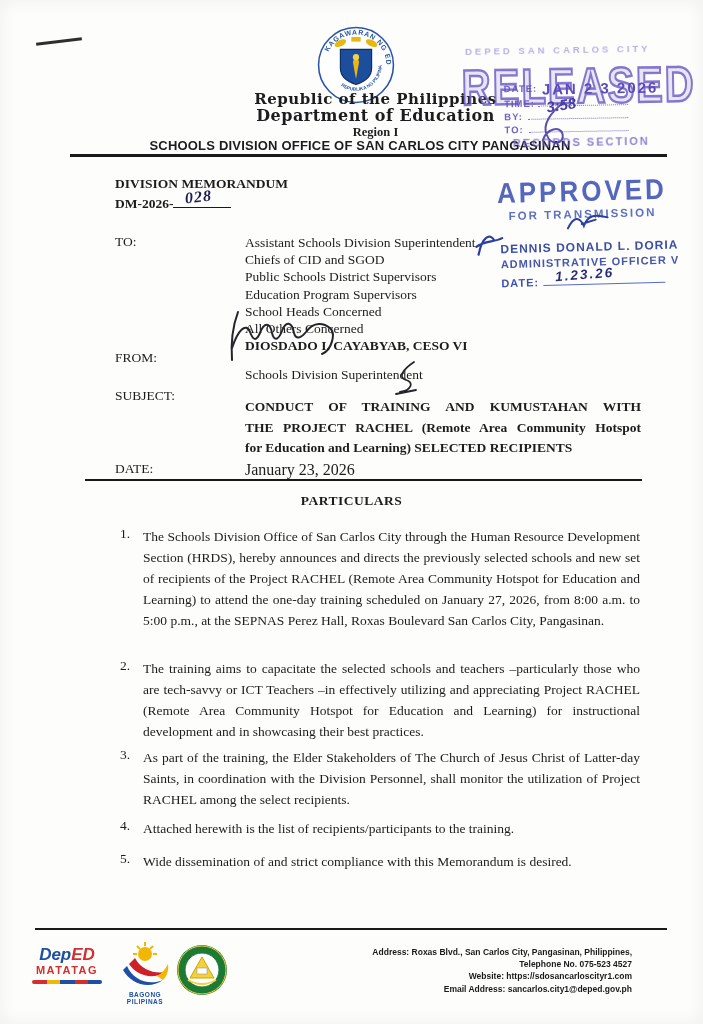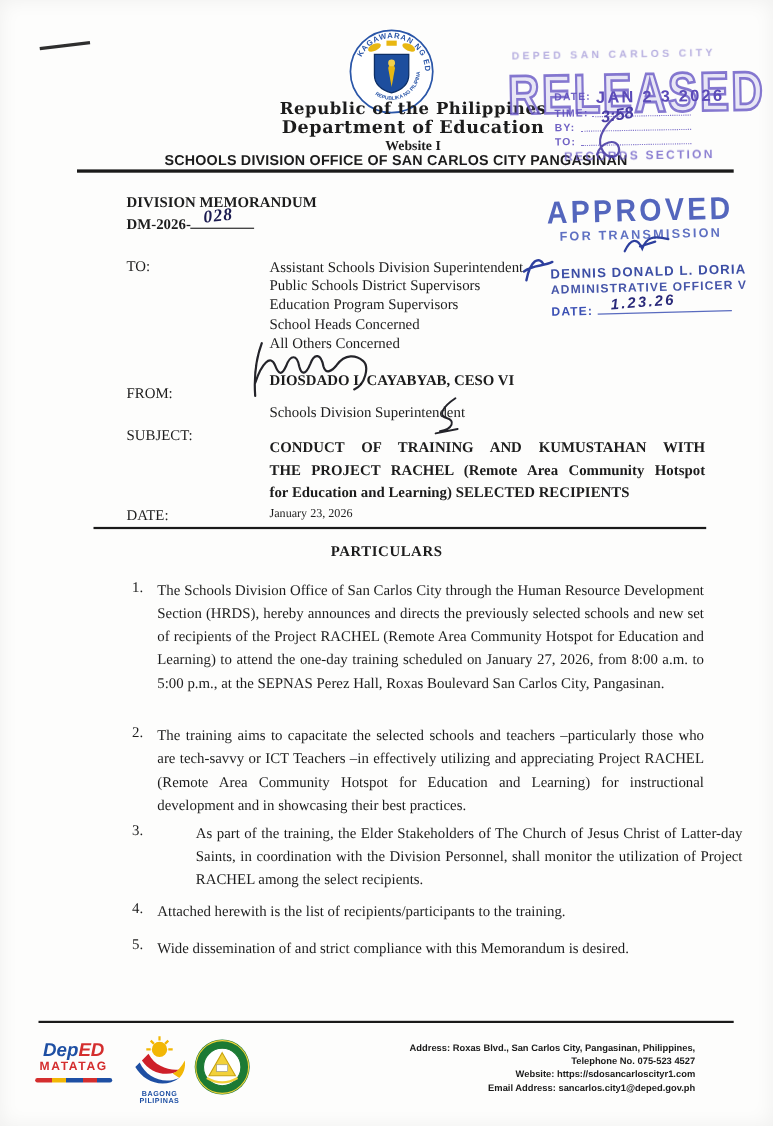--- a/index.html
+++ b/index.html
@@ -27,21 +27,21 @@
   .lbl{font-size:13.5px;}
   .to-label{left:115px;top:234px;}
   .recip{left:245px;top:234px;font-size:13.5px;line-height:17.2px;}
   .from-label{left:115px;top:350px;}
   .from-name{left:245px;top:338px;font-size:13.5px;font-weight:bold;}
   .from-title{left:245px;top:367px;font-size:13.5px;}
   .subj-label{left:115px;top:388px;text-align:center;}
   .subj{left:245px;top:397px;width:396px;font-size:13.5px;font-weight:bold;line-height:20.5px;}
   .jline{text-align:justify;text-align-last:justify;}
   .date-label{left:115px;top:461px;}
-  .date-value{left:245px;top:461px;font-size:11px;}
+  .date-value{left:245px;top:461px;font-size:16px;}
   .rule2{top:479px;left:85px;width:557px;height:2px;background:#1a1a1a;}
   
   .part-head{top:493px;left:0;right:0;text-align:center;font-size:13.5px;font-weight:bold;letter-spacing:0.5px;}
   .item-num{left:120px;font-size:13.5px;}
   .item-text{left:143px;width:497px;font-size:13.5px;line-height:21px;text-align:justify;}
   
   .st-released{left:462px;top:44px;width:228px;height:110px;transform:rotate(-1deg);font-family:"Liberation Sans",sans-serif;}
   .st-rel-top{left:4px;top:0;width:100%;font-size:9.5px;font-weight:bold;letter-spacing:3px;color:rgba(124,110,200,0.55);filter:blur(0.6px);white-space:nowrap;}
   .st-rel-word{left:0;top:14px;width:100%;font-size:40px;font-weight:bold;letter-spacing:2px;
     color:rgba(140,125,215,0.18);-webkit-text-stroke:2px rgba(104,88,196,0.8);transform:scaleY(1.25);transform-origin:top;}
@@ -95,21 +95,21 @@
       <ellipse cx="70" cy="22" rx="8" ry="4" fill="#e8b712" transform="rotate(25 70 22)"></ellipse>
       <rect x="44" y="14" width="12" height="6" fill="#e8b712"></rect>
       <path d="M30,30 h40 v24 q0,15 -20,21 q-20,-6 -20,-21 z" fill="#1d4e9e" stroke="#0d2f66" stroke-width="1.5"></path>
       <path d="M50,36 l4,10 -4,22 -4,-22 z" fill="#e8b712"></path>
       <circle cx="50" cy="40" r="4" fill="#f3d04a"></circle>
     </svg>
   </div>
 
   <div class="abs hdr h-republic">Republic of the Philippines</div>
   <div class="abs hdr h-department">Department of Education</div>
-  <div class="abs hdr h-region">Website I</div>
+  <div class="abs hdr h-region">Region I</div>
   <div class="abs h-office">SCHOOLS DIVISION OFFICE OF SAN CARLOS CITY PANGASINAN</div>
   <div class="abs rule1"></div>
 
   <div class="abs st-released">
     <div class="abs st-rel-top">DEPED SAN CARLOS CITY</div>
     <div class="abs st-rel-word">RELEASED</div>
     <div class="abs st-field" style="left:42px;top:38px;">DATE:</div>
     <div class="abs st-rel-date">JAN 2 3 2026</div>
     <div class="abs st-field" style="left:42px;top:53px;">TIME:</div>
     <div class="abs st-dots" style="left:76px;top:53px;width:90px;"></div>
@@ -145,20 +145,21 @@
 
   <div class="abs memo-title">DIVISION MEMORANDUM</div>
   <div class="abs dm-row" style="position:absolute;">
     <span>DM-2026-</span><span class="dm-underline"></span>
     <span class="hw hw-dm">028</span>
   </div>
 
   <div class="abs lbl to-label">TO:</div>
   <div class="abs recip">
     <div>Assistant Schools Division Superintendent</div>
+    <div>Chiefs of CID and SGOD</div>
     <div>Public Schools District Supervisors</div>
     <div>Education Program Supervisors</div>
     <div>School Heads Concerned</div>
     <div>All Others Concerned</div>
   </div>
 
   <svg class="abs" style="left:218px;top:308px;" width="130" height="56" viewBox="0 0 130 56">
     <path d="M20,4 C14,20 13,38 14,52" fill="none" stroke="#24242a" stroke-width="2" stroke-linecap="round"></path>
     <path d="M14,40 C20,22 28,14 32,24 C35,32 38,34 42,25 C46,14 52,14 54,25 C56,33 60,33 64,23 C68,12 74,14 76,25 C78,33 84,29 88,24 C96,13 106,15 112,20 C118,25 114,42 104,46" fill="none" stroke="#24242a" stroke-width="2" stroke-linecap="round"></path>
   </svg>
@@ -183,21 +184,21 @@
 
   <div class="abs part-head">PARTICULARS</div>
 
   <div class="abs item-num" style="top:526px;">1.</div>
   <div class="abs item-text" style="top:526px;">The Schools Division Office of San Carlos City through the Human Resource Development Section (HRDS), hereby announces and directs the previously selected schools and new set of recipients of the Project RACHEL (Remote Area Community Hotspot for Education and Learning) to attend the one-day training scheduled on January 27, 2026, from 8:00 a.m. to 5:00 p.m., at the SEPNAS Perez Hall, Roxas Boulevard San Carlos City, Pangasinan.</div>
 
   <div class="abs item-num" style="top:658px;">2.</div>
   <div class="abs item-text" style="top:658px;">The training aims to capacitate the selected schools and teachers –particularly those who are tech-savvy or ICT Teachers –in effectively utilizing and appreciating Project RACHEL (Remote Area Community Hotspot for Education and Learning) for instructional development and in showcasing their best practices.</div>
 
   <div class="abs item-num" style="top:747px;">3.</div>
-  <div class="abs item-text" style="top:747px;margin-left:35px;">As part of the training, the Elder Stakeholders of The Church of Jesus Christ of Latter-day Saints, in coordination with the Division Personnel, shall monitor the utilization of Project RACHEL among the select recipients.</div>
+  <div class="abs item-text" style="top:747px;">As part of the training, the Elder Stakeholders of The Church of Jesus Christ of Latter-day Saints, in coordination with the Division Personnel, shall monitor the utilization of Project RACHEL among the select recipients.</div>
 
   <div class="abs item-num" style="top:818px;">4.</div>
   <div class="abs item-text" style="top:818px;text-align:left;">Attached herewith is the list of recipients/participants to the training.</div>
 
   <div class="abs item-num" style="top:851px;">5.</div>
   <div class="abs item-text" style="top:851px;text-align:left;">Wide dissemination of and strict compliance with this Memorandum is desired.</div>
 
   <div class="abs rule3"></div>
 
   <div class="abs matatag">

